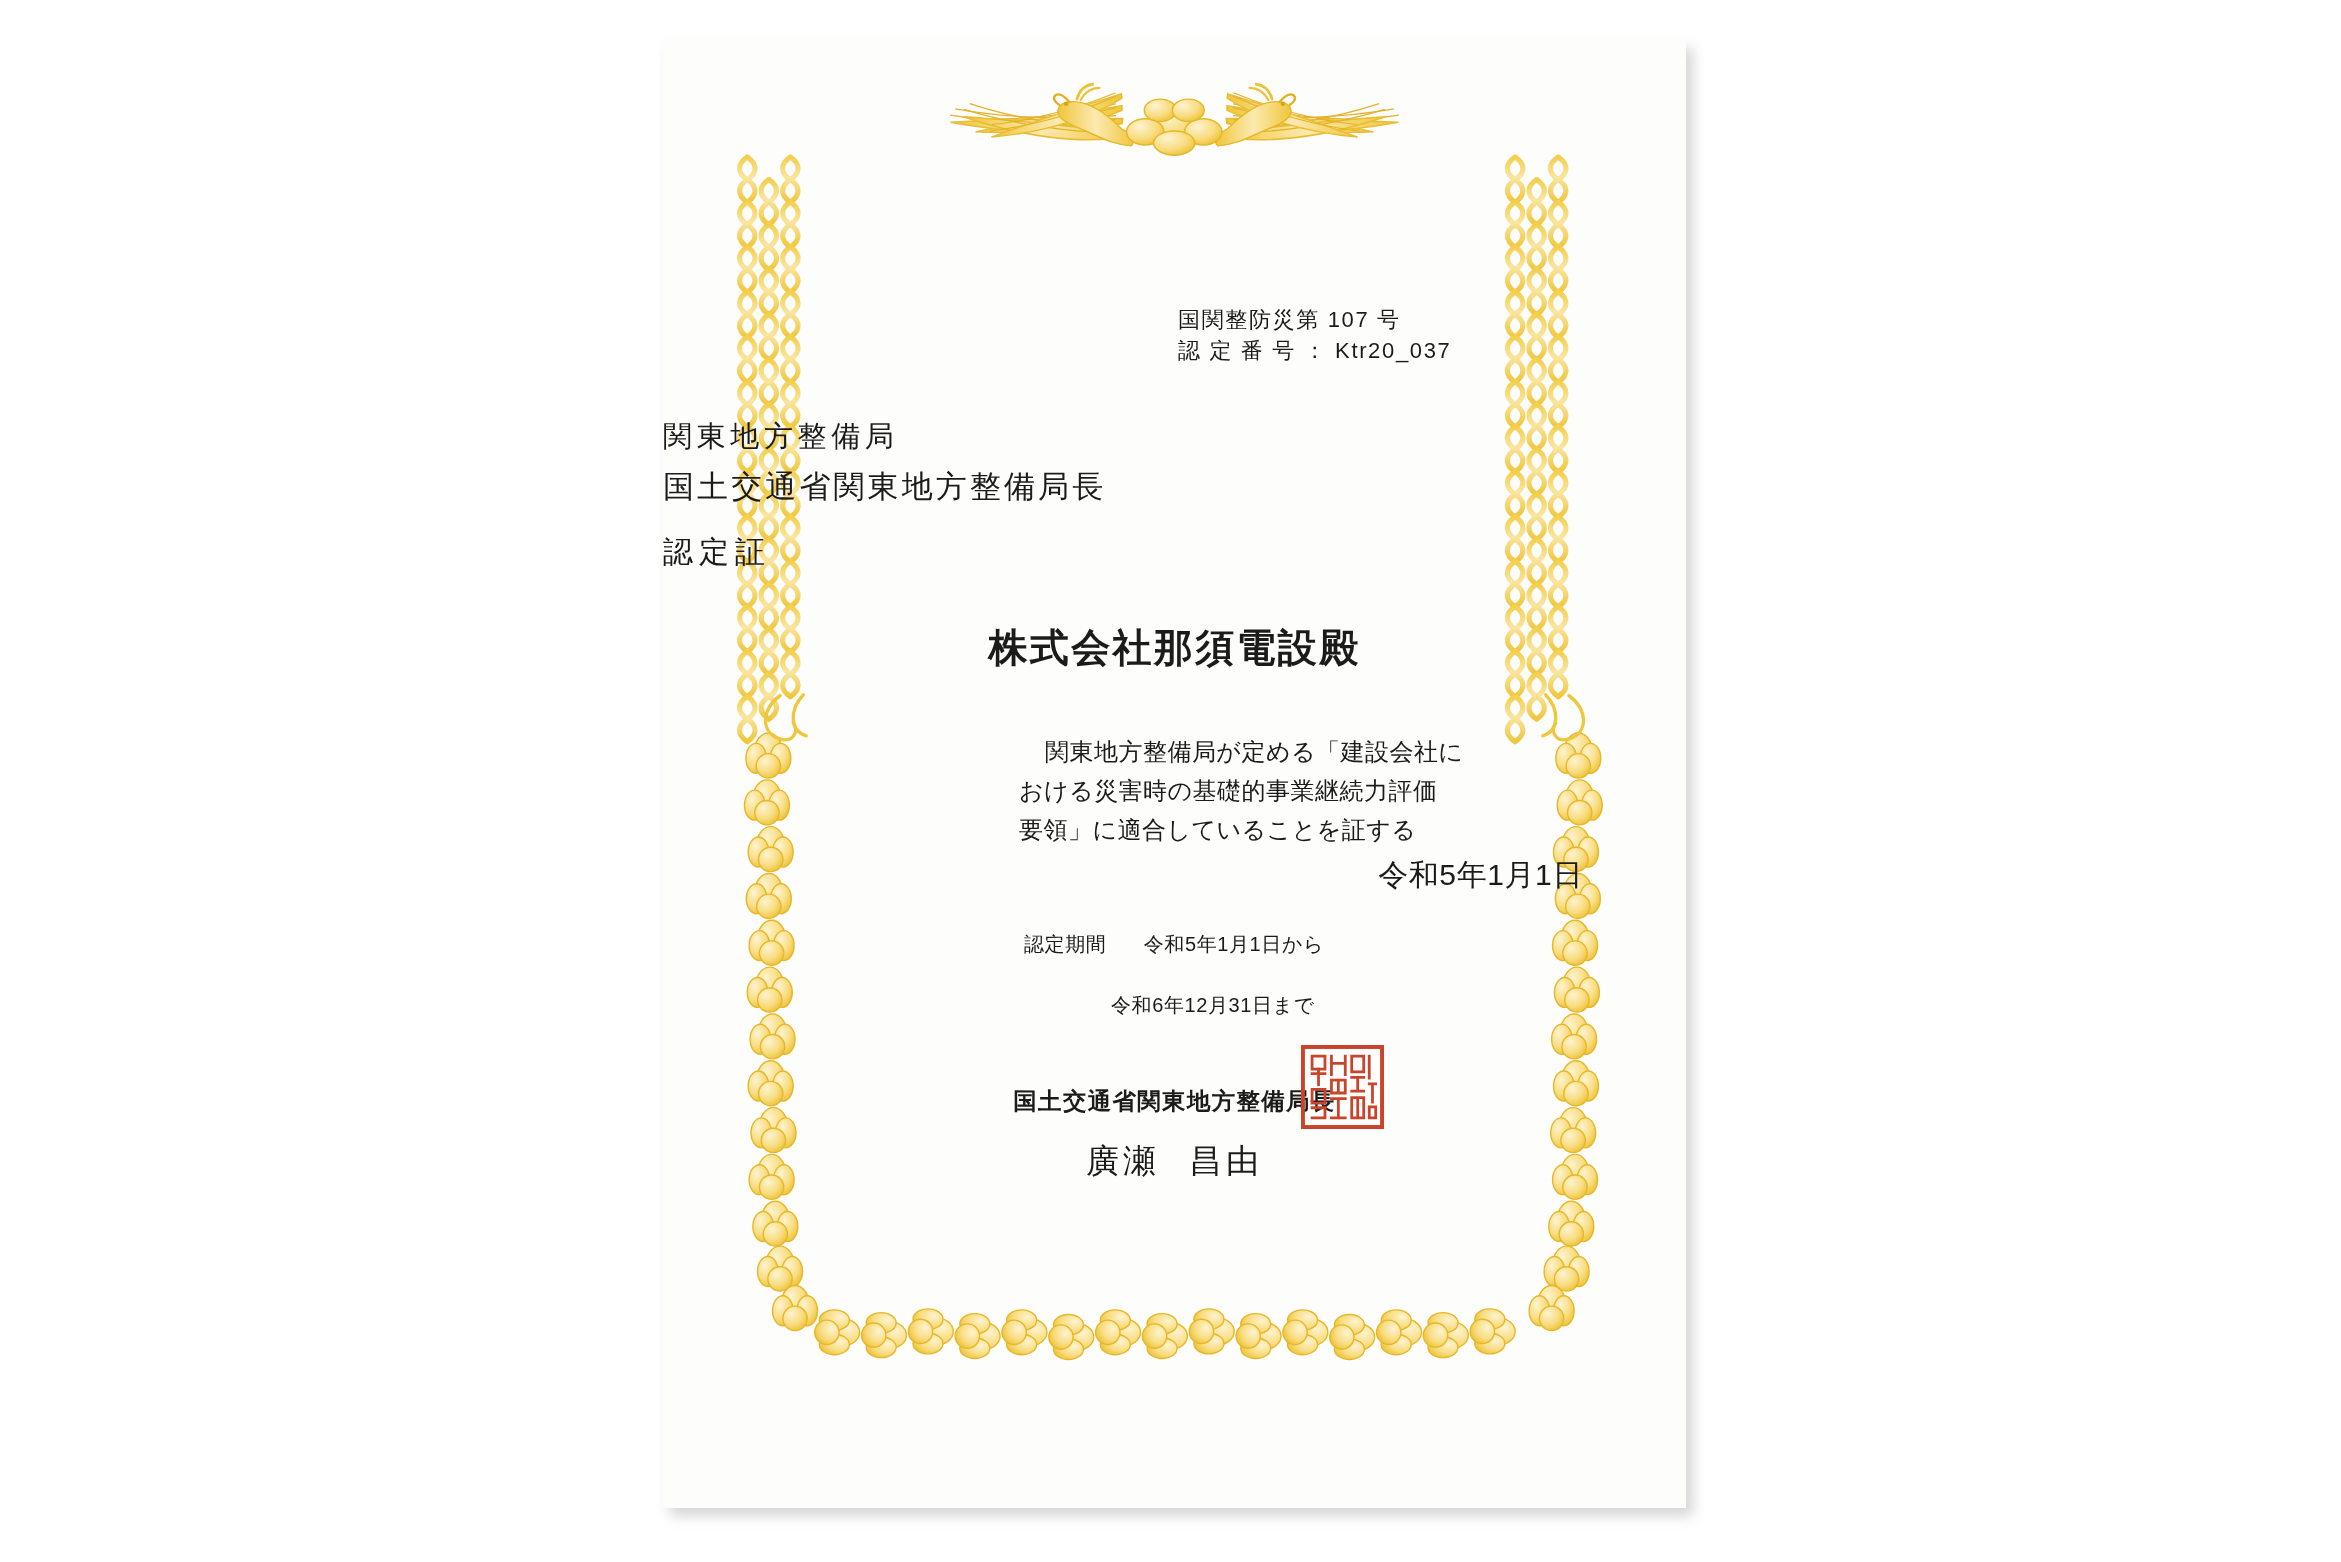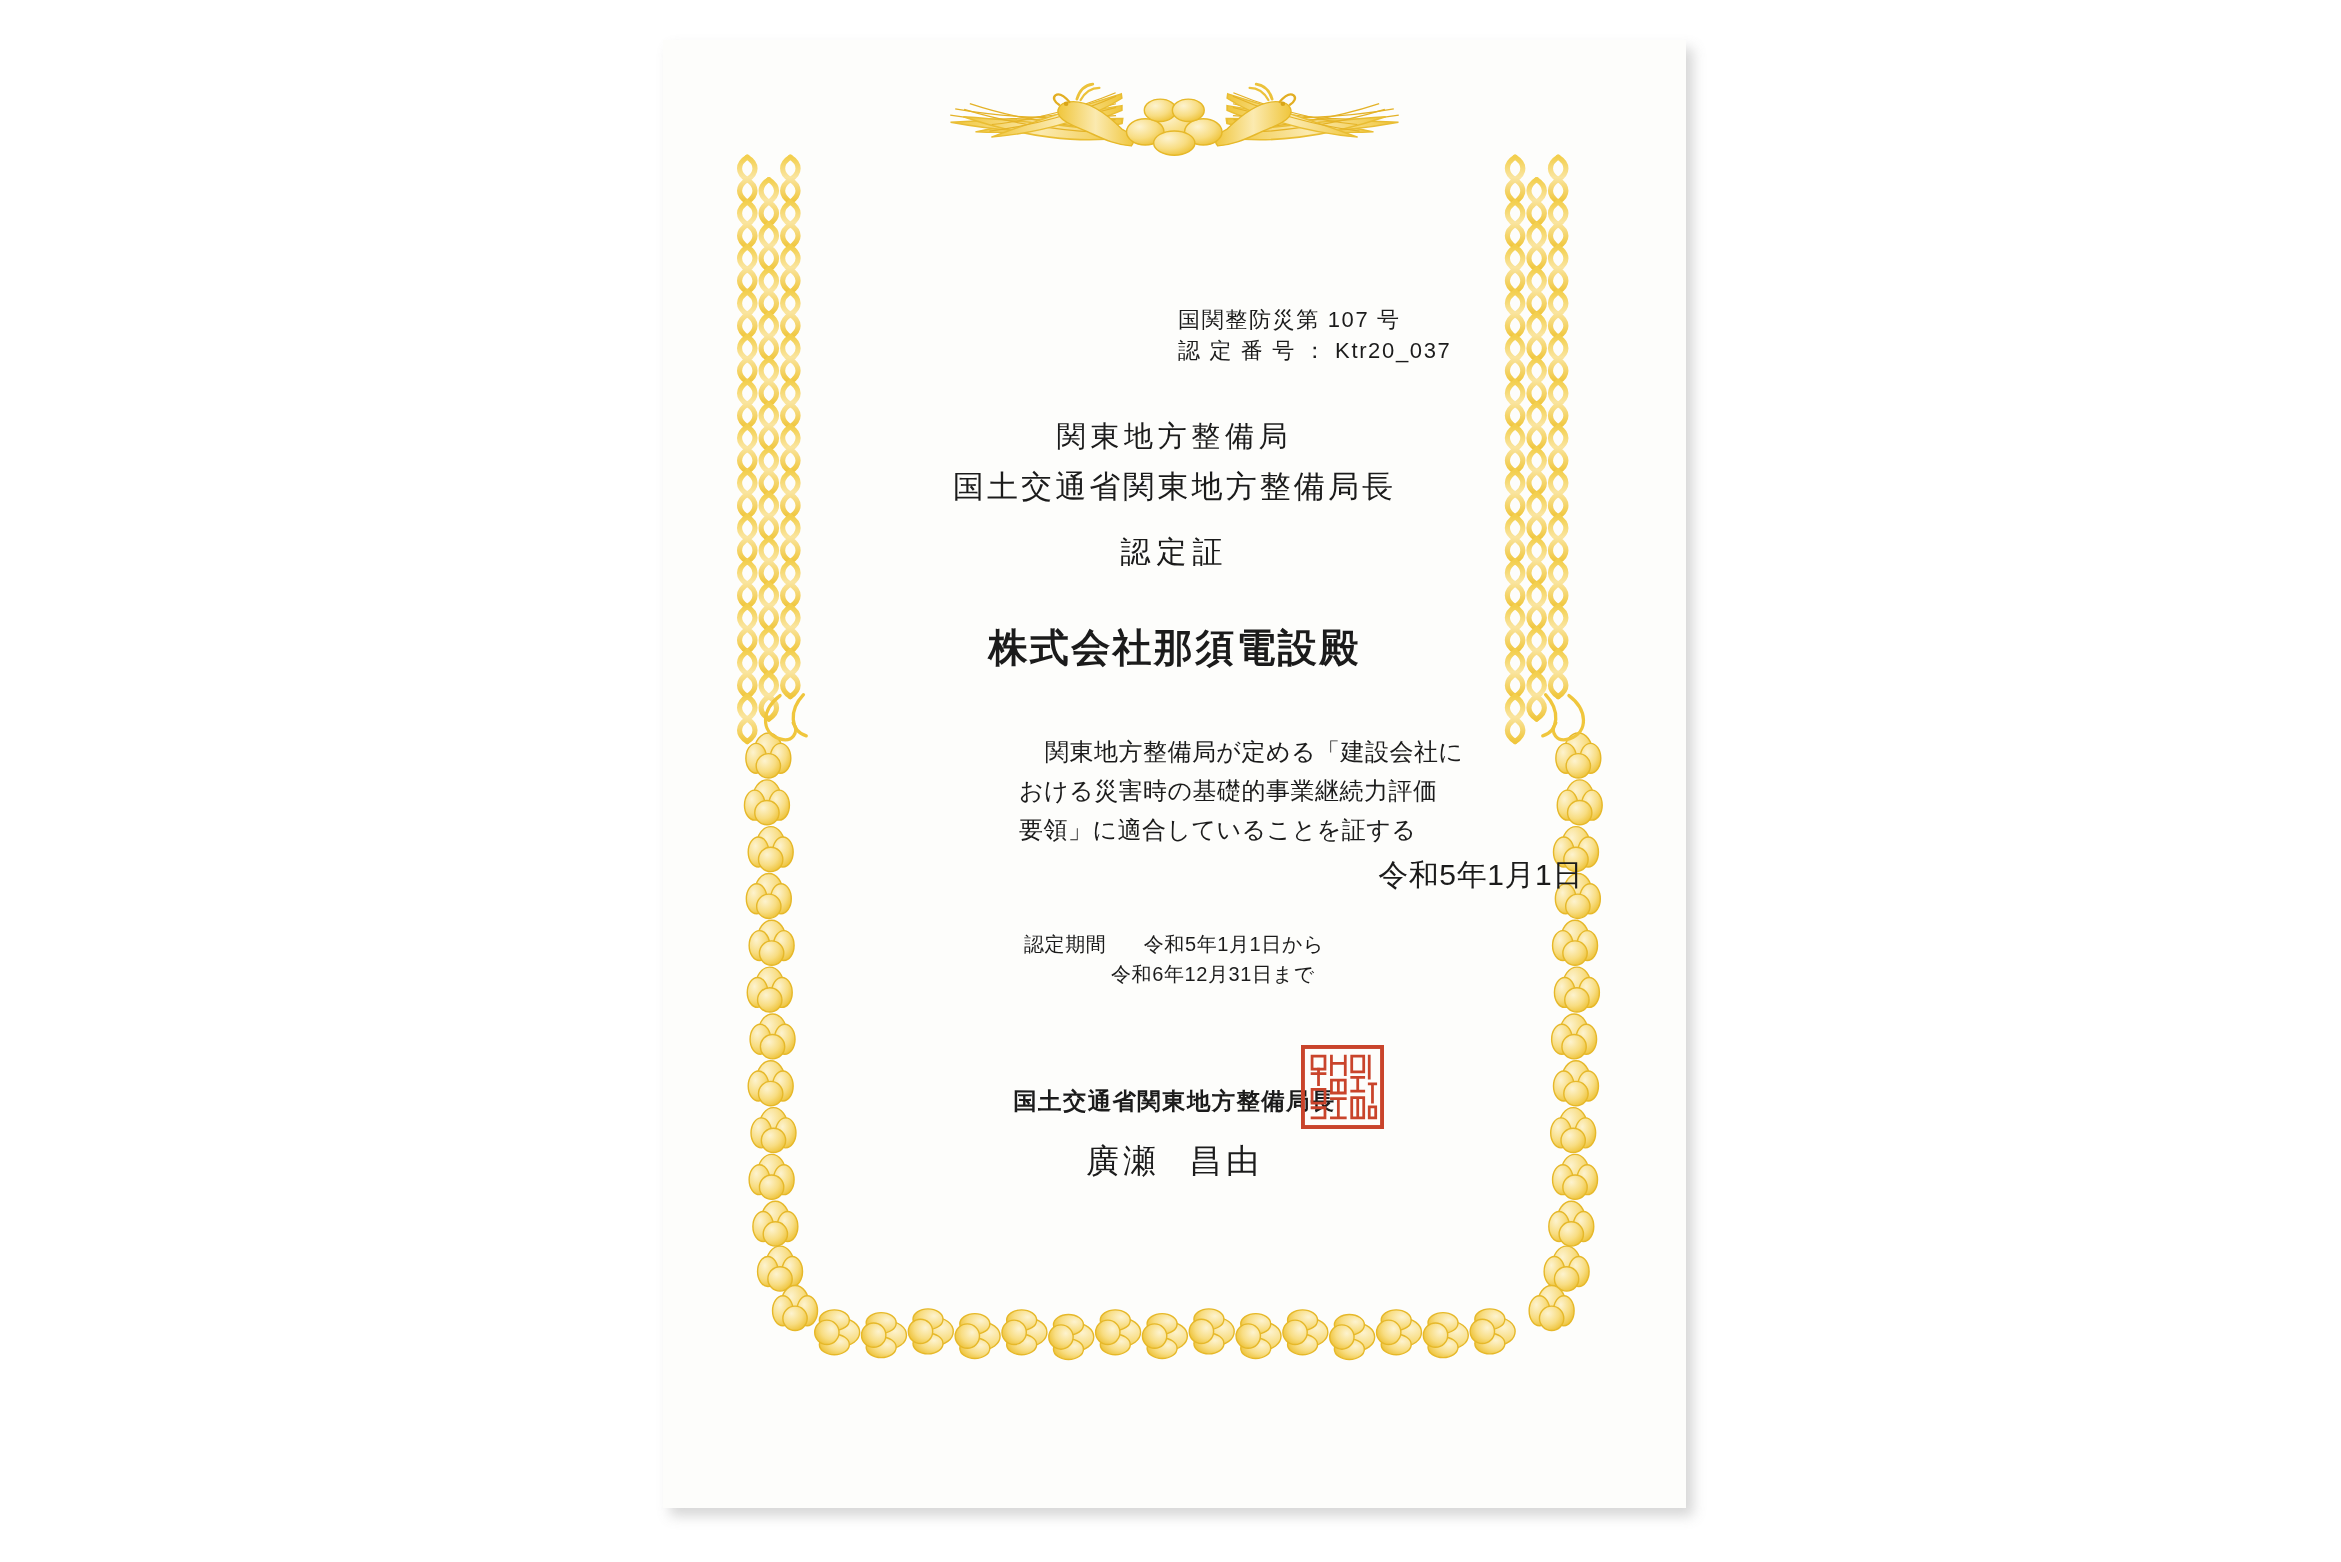--- a/index.html
+++ b/index.html
@@ -64,21 +64,20 @@
     font-size: 22px;
     line-height: 1.42;
     white-space: nowrap;
   }
 
   .title-block {
     position: absolute;
     left: 0;
     top: 375px;
     width: 1023px;
-    text-align: center;
   }
   .title-org {
     font-size: 29px;
     letter-spacing: 0.16em;
     line-height: 1.5;
   }
   .title-main {
     font-size: 31px;
     letter-spacing: 0.1em;
     line-height: 1.55;
@@ -127,21 +126,21 @@
 
   .period-block {
     position: absolute;
     left: 361px;
     top: 890px;
     width: 609px;
     font-size: 20px;
     line-height: 1.48;
     letter-spacing: 0.03em;
   }
-  .period-line-2 { padding-left: 87px; }
+  .period-line-2 { padding-left: 87px; margin-top: 31px; }
 
   .signer-block {
     position: absolute;
     left: 0;
     top: 1045px;
     width: 1023px;
     text-align: center;
   }
   .signer-title {
     font-size: 23.4px;

